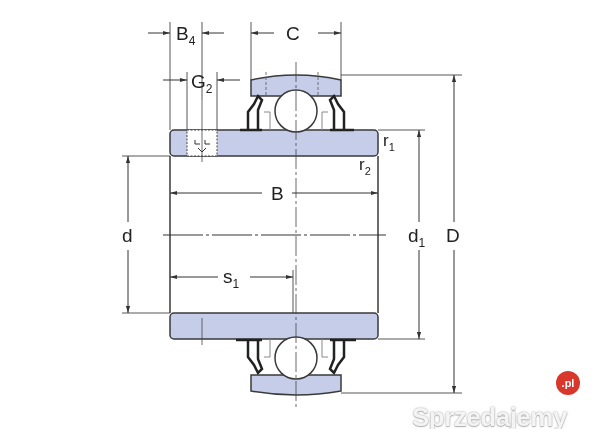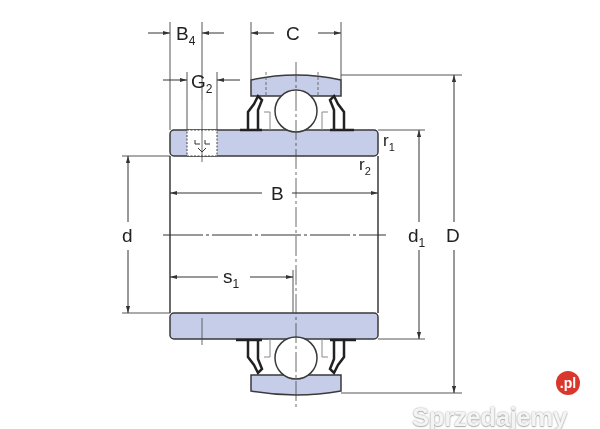--- a/index.html
+++ b/index.html
@@ -1,20 +1,20 @@
 <!DOCTYPE html>
 <html><head>
   <meta charset="utf-8">
   <style>
     html, body { margin: 0; padding: 0; background: #ffffff; }
     body { width: 600px; height: 429px; position: relative; overflow: hidden; font-family: "Liberation Sans", sans-serif; }
     svg { position: absolute; left: 0; top: 0; }
     .lbl { font-family: "Liberation Sans", sans-serif; fill: #222; }
     .wm { position: absolute; left: 412px; top: 378px; font-family: "Liberation Sans", sans-serif; font-weight: bold; font-size: 26px; color: #f4f4f4; text-shadow: 0 0 2px #9a9a9a, 0 1px 1px #bdbdbd; letter-spacing: -0.5px; margin-top: 24px; }
-    .wm-badge { position: absolute; left: 556px; top: 371px; width: 24px; height: 24px; border-radius: 50%; background: #d9372b; color: #fff; font-family: "Liberation Sans", sans-serif; font-weight: bold; font-size: 14px; line-height: 24px; text-align: center; }
+    .wm-badge { position: absolute; left: 556px; top: 371px; width: 24px; height: 24px; border-radius: 50%; background: #d9372b; color: #fff; font-family: "Liberation Sans", sans-serif; font-weight: bold; font-size: 11px; line-height: 24px; text-align: center; }
   </style>
 </head>
 <body>
 
 <svg width="600" height="429" viewBox="0 0 600 429" xmlns="http://www.w3.org/2000/svg">
   <defs>
     <marker id="arr" viewBox="0 0 10 10" refX="10" refY="5" markerWidth="7" markerHeight="7" orient="auto-start-reverse">
       <path d="M0,2 L10,5 L0,8 z" fill="#333"></path>
     </marker>
   </defs>

